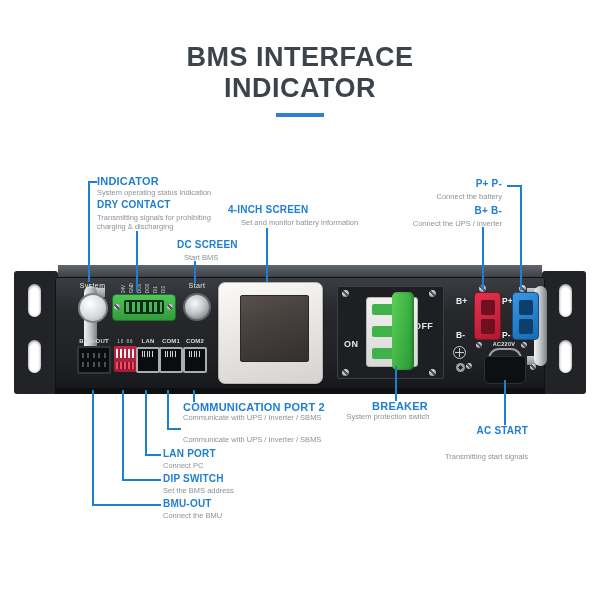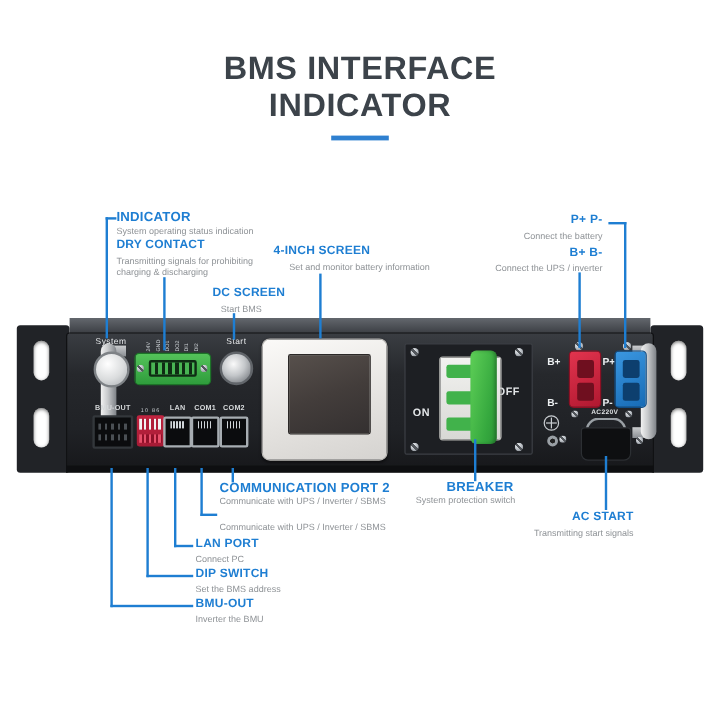--- a/index.html
+++ b/index.html
@@ -257,21 +257,21 @@
 
   <div class="desc" style="left:183px;top:435px;white-space:nowrap">Communicate with UPS / Inverter / SBMS</div>
 
   <div class="lbl big" style="left:163px;top:448px">LAN PORT</div>
   <div class="desc" style="left:163px;top:461px;white-space:nowrap">Connect PC</div>
 
   <div class="lbl big" style="left:163px;top:473px">DIP SWITCH</div>
   <div class="desc" style="left:163px;top:486px;white-space:nowrap">Set the BMS address</div>
 
   <div class="lbl big" style="left:163px;top:498px">BMU-OUT</div>
-  <div class="desc" style="left:163px;top:511px;white-space:nowrap">Inverter the BMU</div>
+  <div class="desc" style="left:163px;top:511px;white-space:nowrap">Connect the BMU</div>
 
   <div class="lbl ctr" style="left:345px;top:400px;width:110px">BREAKER</div>
   <div class="desc ctr" style="left:333px;top:412px;width:110px">System protection switch</div>
 
   <div class="lbl big r" style="left:428px;top:425px;width:100px">AC START</div>
-  <div class="desc r" style="left:408px;top:440px;width:120px">Transmitting start signals</div>
+  <div class="desc r" style="left:408px;top:452px;width:120px">Transmitting start signals</div>
 
 </div>
 
 </body></html>

